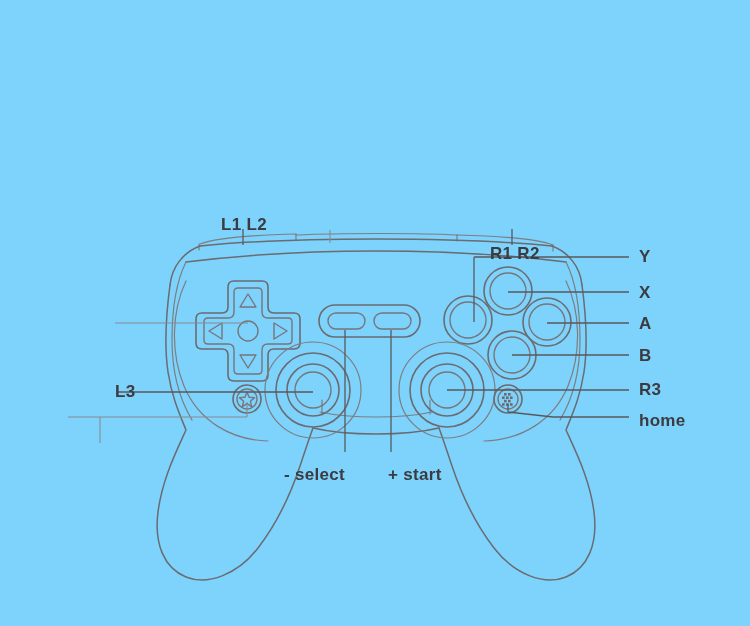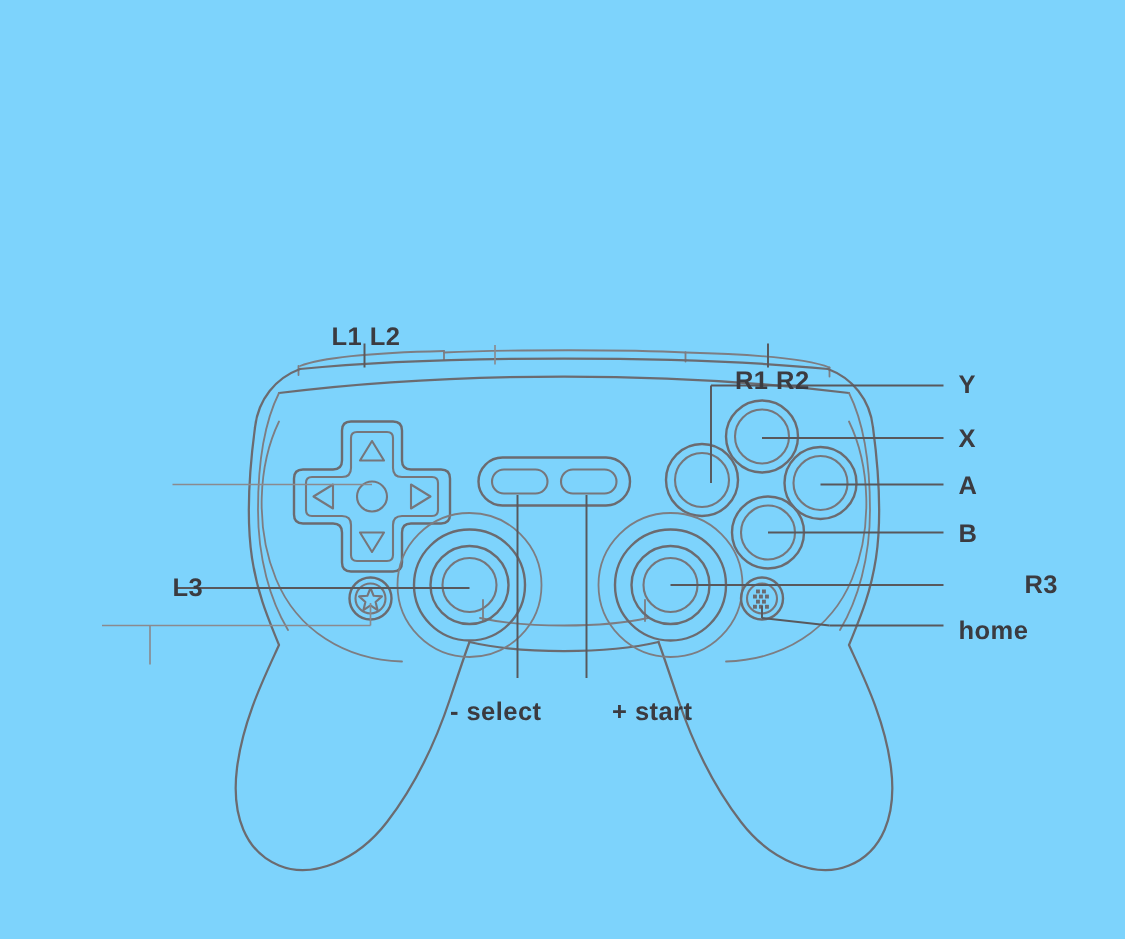--- a/index.html
+++ b/index.html
@@ -294,21 +294,21 @@
   <div class="callout-label lbl-left" style="left:92px; top:383px;margin-left:23px;">L3</div>
 
   <div class="callout-label lbl-right" style="left:639px; top:248px;">Y</div>
 
   <div class="callout-label lbl-right" style="left:639px; top:284px;">X</div>
 
   <div class="callout-label lbl-right" style="left:639px; top:315px;">A</div>
 
   <div class="callout-label lbl-right" style="left:639px; top:347px;">B</div>
 
-  <div class="callout-label lbl-right" style="left:639px; top:381px;margin-left:44px;">R3</div>
+  <div class="callout-label lbl-right" style="left:639px; top:381px;">R3</div>
 
   <div class="callout-label lbl-right" style="left:639px; top:412px;">home</div>
 
-  <div class="callout-label lbl-left" style="left:300px; top:466px;text-align:center;">- select</div>
-
-  <div class="callout-label lbl-left" style="left:388px; top:466px;margin-left:20px;">+ start</div>
+  <div class="callout-label lbl-left" style="left:284px; top:466px;text-align:center;">- select</div>
+
+  <div class="callout-label lbl-left" style="left:388px; top:466px;">+ start</div>
 
 </div>
 
 </body></html>

